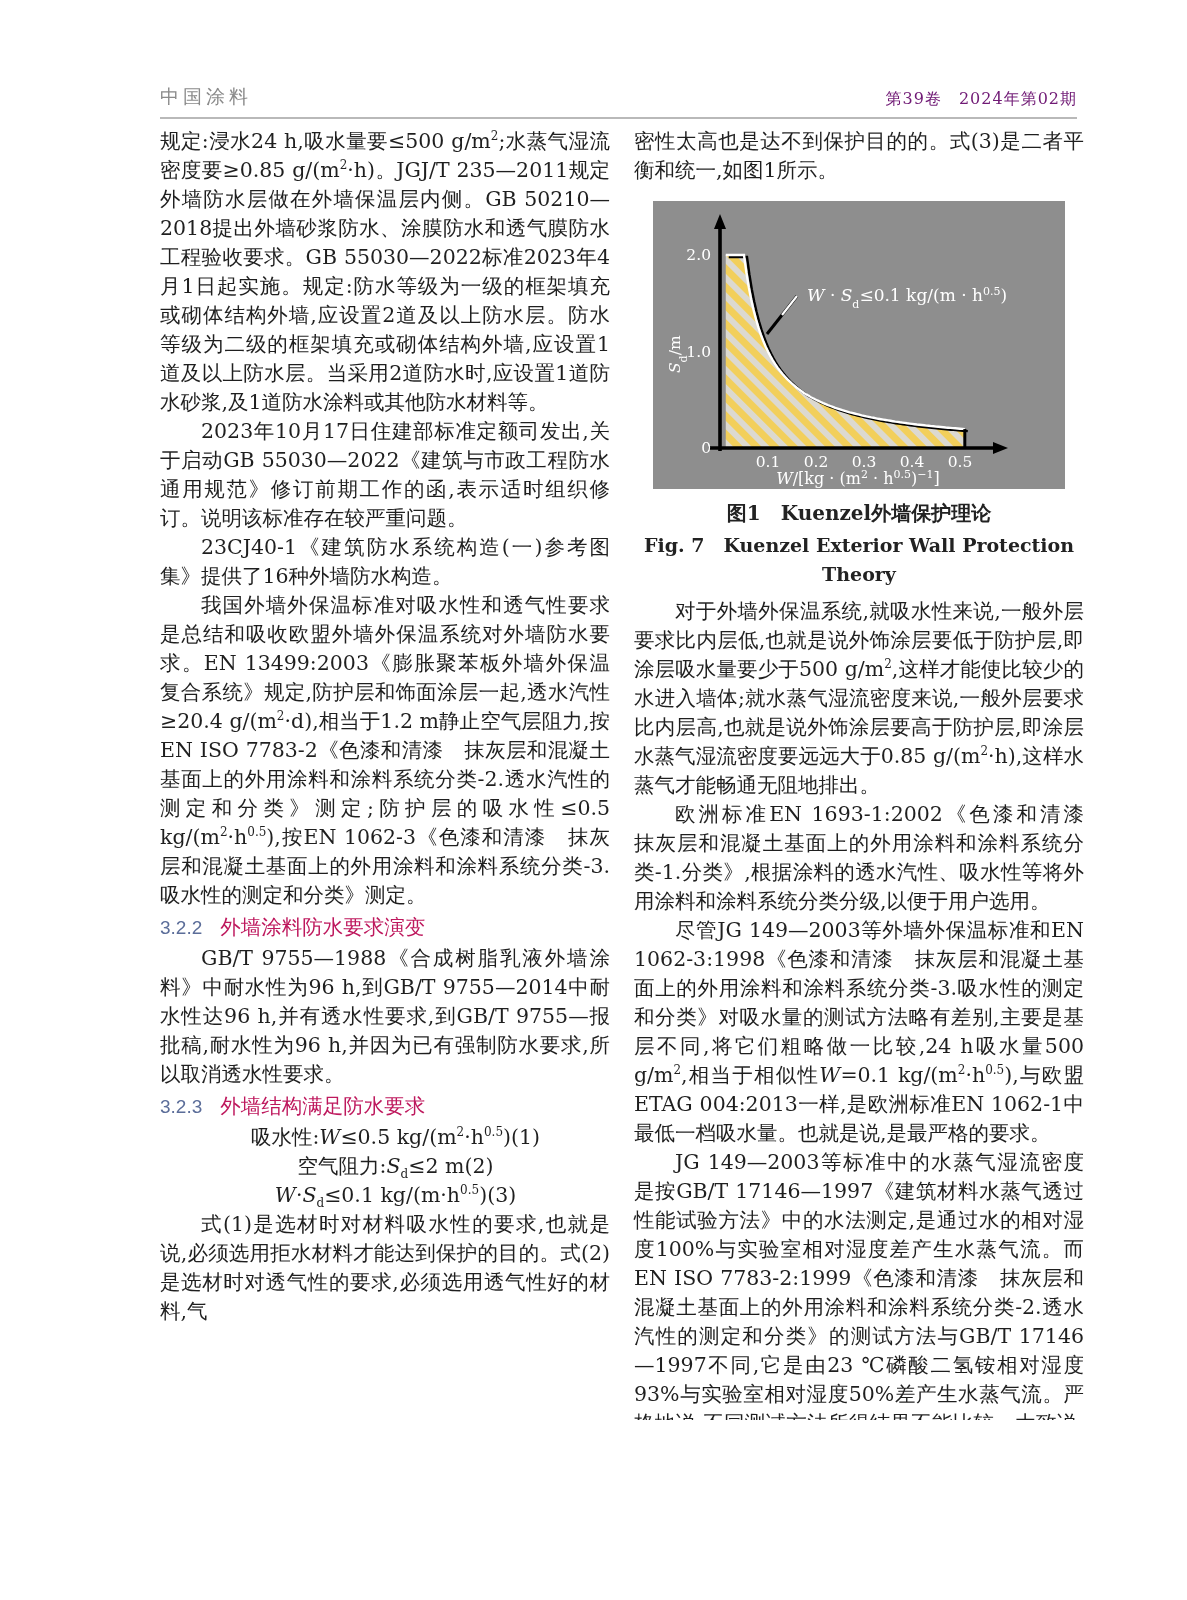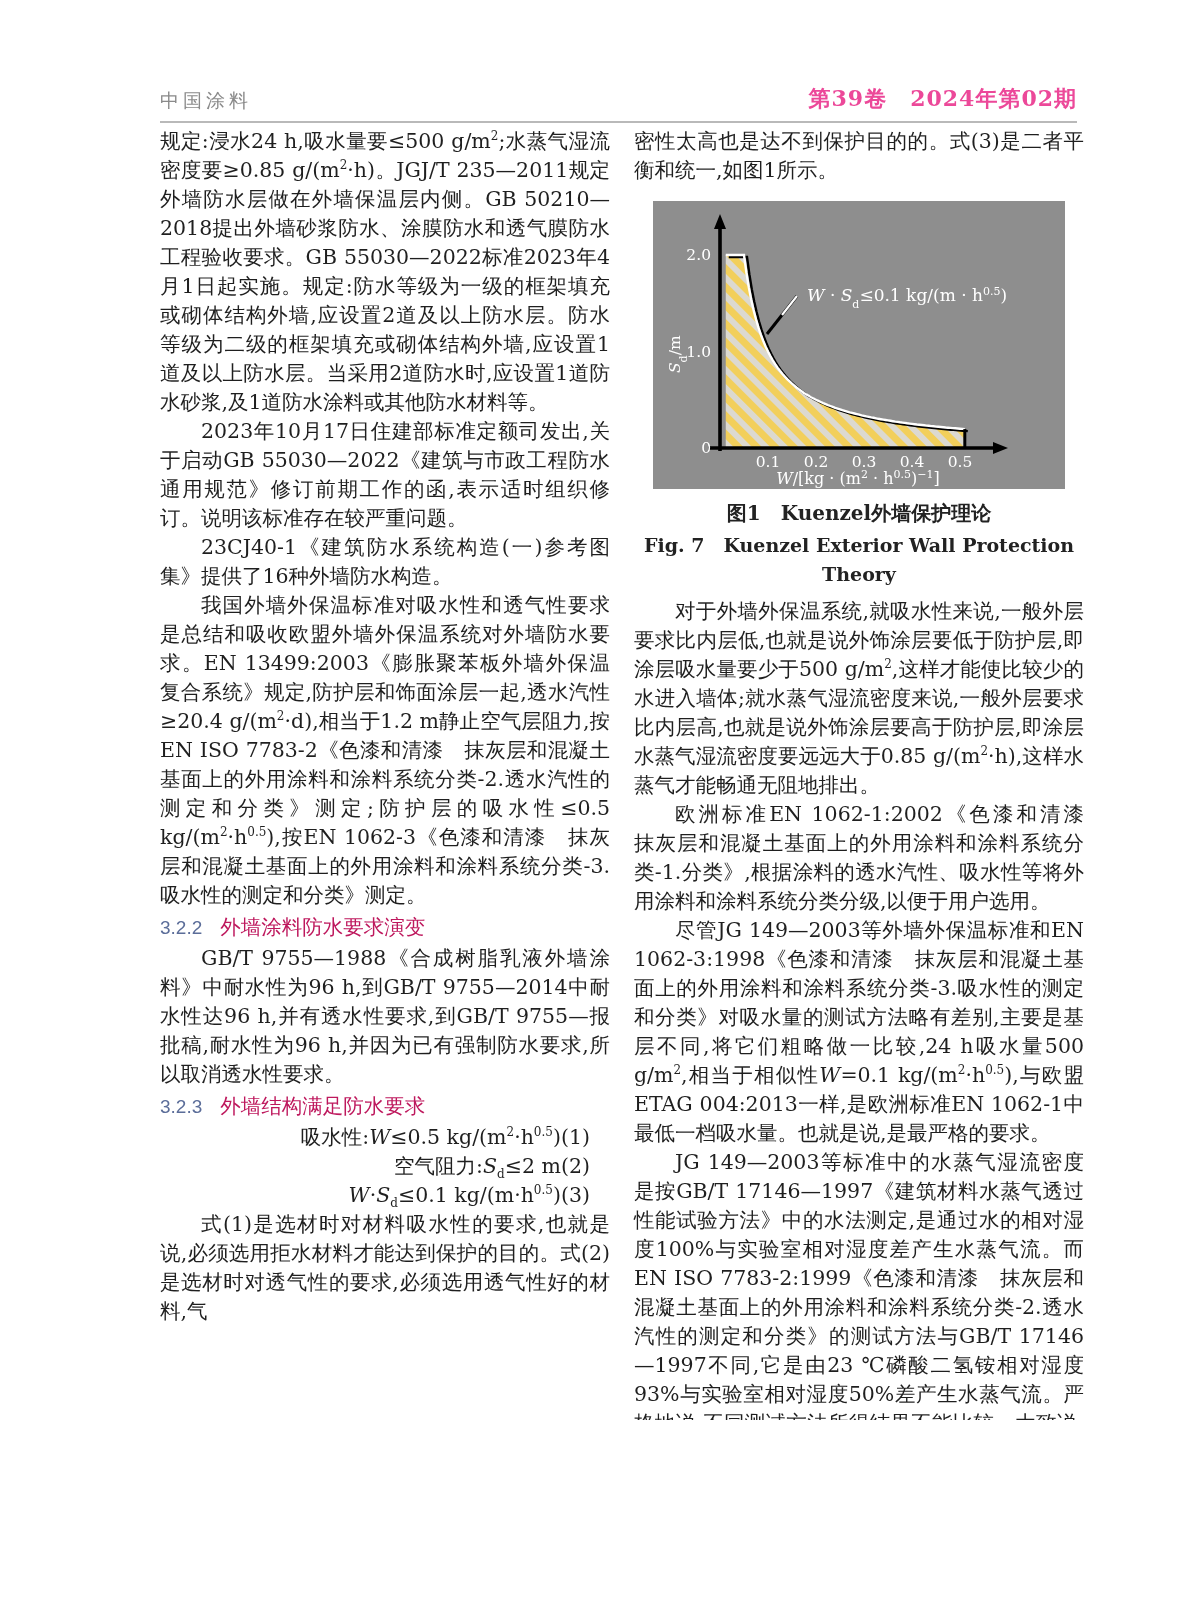--- a/index.html
+++ b/index.html
@@ -3,33 +3,33 @@
 <meta charset="utf-8">
 <style>
   html,body{margin:0;padding:0;background:#ffffff;}
   .page{position:relative;width:1187px;height:1420px;background:#fff;overflow:hidden;
         font-family:"DejaVu Serif","Liberation Serif",serif;color:#1f1f1f;margin-left:37px;}
   
   .hdr{position:absolute;left:123px;top:84px;width:917px;display:flex;
        justify-content:space-between;align-items:flex-end;
        padding-bottom:7px;border-bottom:2px solid #b9b9b9;}
   .hdr .jt{font-size:19px;color:#8a8a8a;letter-spacing:4px;}
-  .hdr .iss{font-size:22px;color:#ec4899;letter-spacing:1px;font-weight:bold;}
+  .hdr .iss{font-size:16px;color:#701a75;letter-spacing:1px;}
   
   .cols{position:absolute;left:123px;top:127px;width:924px;display:flex;gap:24px;}
   .col{width:450px;font-size:20.5px;line-height:29px;text-align:justify;}
   .para{margin:0;text-indent:2em;}
   .para.noindent{text-indent:0;}
   .para sup,.eq sup{font-size:12px;line-height:0;}
   .para sub,.eq sub{font-size:12px;line-height:0;}
   .sec-h{margin:3px 0 2px 0;}
   .sec-num{font-family:"Liberation Sans","DejaVu Sans",sans-serif;color:#5b6d99;
            font-size:19px;margin-right:18px;}
   .sec-title{color:#be185d;}
-  .eq{display:flex;justify-content:flex-end;padding-left:2em;padding-right:20px;}
+  .eq{display:flex;justify-content:center;padding-left:2em;padding-right:20px;}
   .eq i{font-family:"DejaVu Serif",serif;}
   
   figure{margin:16px 0 8px 0;width:450px;}
   .figbox{display:block;margin:0 auto;background:#8e8e8e;}
   figcaption{margin-top:10px;text-align:center;}
   .cap-cn{font-size:20px;font-weight:bold;color:#222;}
   .cap-en{font-size:19px;font-weight:bold;color:#222;margin-top:3px;}
   
   .ftr{position:absolute;left:121px;top:1494px;display:flex;align-items:center;}
   .pg-num{font-size:30px;color:#2e5d8e;margin-right:10px;}
@@ -106,21 +106,21 @@
             </g>
         <text id="ylabel-text" font-size="15.5" fill="#ffffff" font-family="DejaVu Serif, serif" transform="translate(27,172) rotate(-90)"><tspan font-style="italic">S</tspan><tspan baseline-shift="sub" font-size="11">d</tspan><tspan>/m</tspan></text>
         <text id="xlabel-text" x="205" y="283" font-size="16" fill="#ffffff" text-anchor="middle" font-family="DejaVu Serif, serif"><tspan font-style="italic">W</tspan><tspan>/[kg · (m</tspan><tspan baseline-shift="super" font-size="11">2</tspan><tspan> · h</tspan><tspan baseline-shift="super" font-size="11">0.5</tspan><tspan>)</tspan><tspan baseline-shift="super" font-size="11">−1</tspan><tspan>]</tspan></text>
       </svg>
       <figcaption>
         <div class="cap-cn">图1　Kuenzel外墙保护理论</div>
         <div class="cap-en">Fig. 7　Kuenzel Exterior Wall Protection Theory</div>
       </figcaption>
     </figure>
         <p class="para">对于外墙外保温系统,就吸水性来说,一般外层要求比内层低,也就是说外饰涂层要低于防护层,即涂层吸水量要少于500 g/m<sup>2</sup>,这样才能使比较少的水进入墙体;就水蒸气湿流密度来说,一般外层要求比内层高,也就是说外饰涂层要高于防护层,即涂层水蒸气湿流密度要远远大于0.85 g/(m<sup>2</sup>·h),这样水蒸气才能畅通无阻地排出。</p>
-        <p class="para">欧洲标准EN 1062-1:2002《色漆和清漆　抹灰层和混凝土基面上的外用涂料和涂料系统分类-1.分类》,根据涂料的透水汽性、吸水性等将外用涂料和涂料系统分类分级,以便于用户选用。</p>
+        <p class="para">欧洲标准EN 1693-1:2002《色漆和清漆　抹灰层和混凝土基面上的外用涂料和涂料系统分类-1.分类》,根据涂料的透水汽性、吸水性等将外用涂料和涂料系统分类分级,以便于用户选用。</p>
         <p class="para">尽管JG 149—2003等外墙外保温标准和EN 1062-3:1998《色漆和清漆　抹灰层和混凝土基面上的外用涂料和涂料系统分类-3.吸水性的测定和分类》对吸水量的测试方法略有差别,主要是基层不同,将它们粗略做一比较,24 h吸水量500 g/m<sup>2</sup>,相当于相似性<i>W</i>=0.1 kg/(m<sup>2</sup>·h<sup>0.5</sup>),与欧盟ETAG 004:2013一样,是欧洲标准EN 1062-1中最低一档吸水量。也就是说,是最严格的要求。</p>
         <p class="para">JG 149—2003等标准中的水蒸气湿流密度是按GB/T 17146—1997《建筑材料水蒸气透过性能试验方法》中的水法测定,是通过水的相对湿度100%与实验室相对湿度差产生水蒸气流。而EN ISO 7783-2:1999《色漆和清漆　抹灰层和混凝土基面上的外用涂料和涂料系统分类-2.透水汽性的测定和分类》的测试方法与GB/T 17146—1997不同,它是由23 ℃磷酸二氢铵相对湿度93%与实验室相对湿度50%差产生水蒸气流。严格地说,不同测试方法所得结果不能比较。大致说,水蒸气湿流密度0.85 g/(m<sup>2</sup>·h),相当于透气性<i>V</i>=20.4 g/(m<sup>2</sup>·d),即相当于1.2 m静止空气层阻力,与欧</p>
       </div>
   </div>
 
   <div class="ftr">
     <span class="pg-num">6</span>
     <span class="ftr-bar"></span>
     <span>
       <div class="ftr-cn">行业走势</div>

